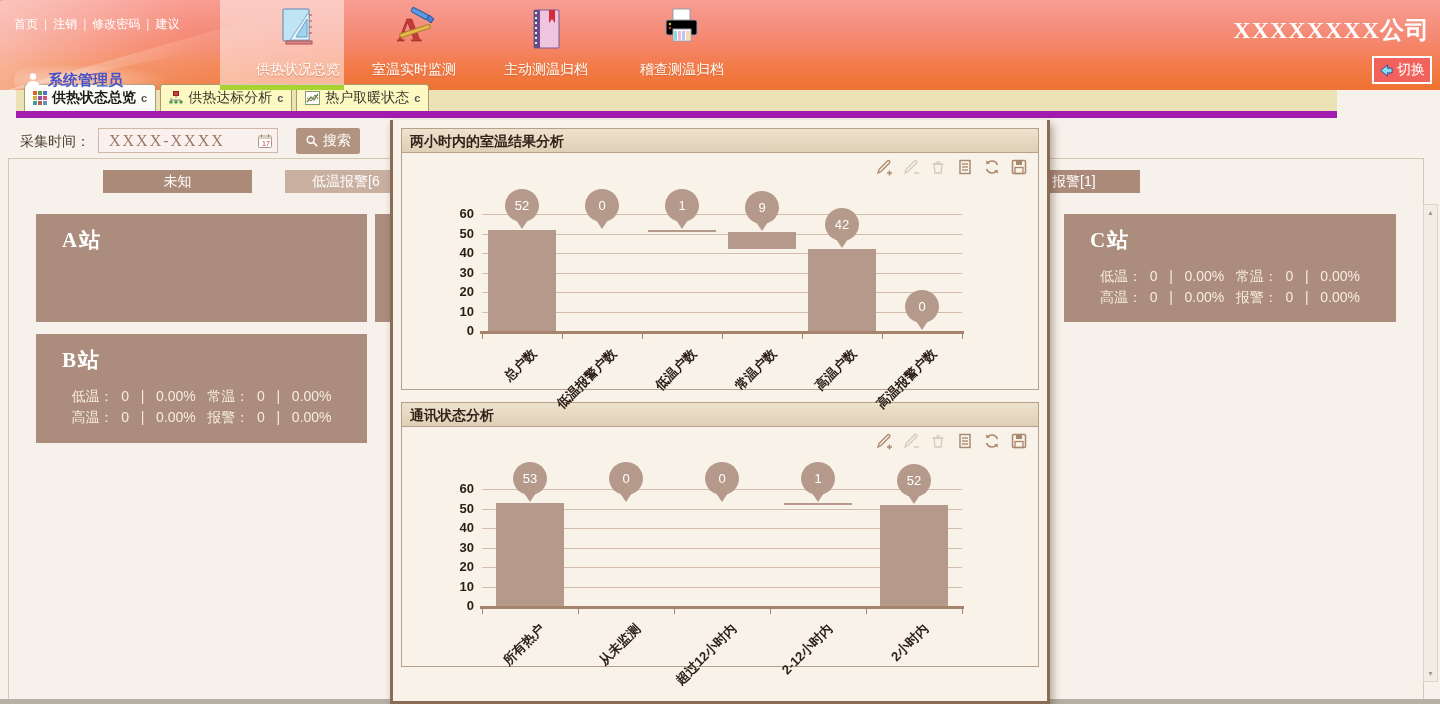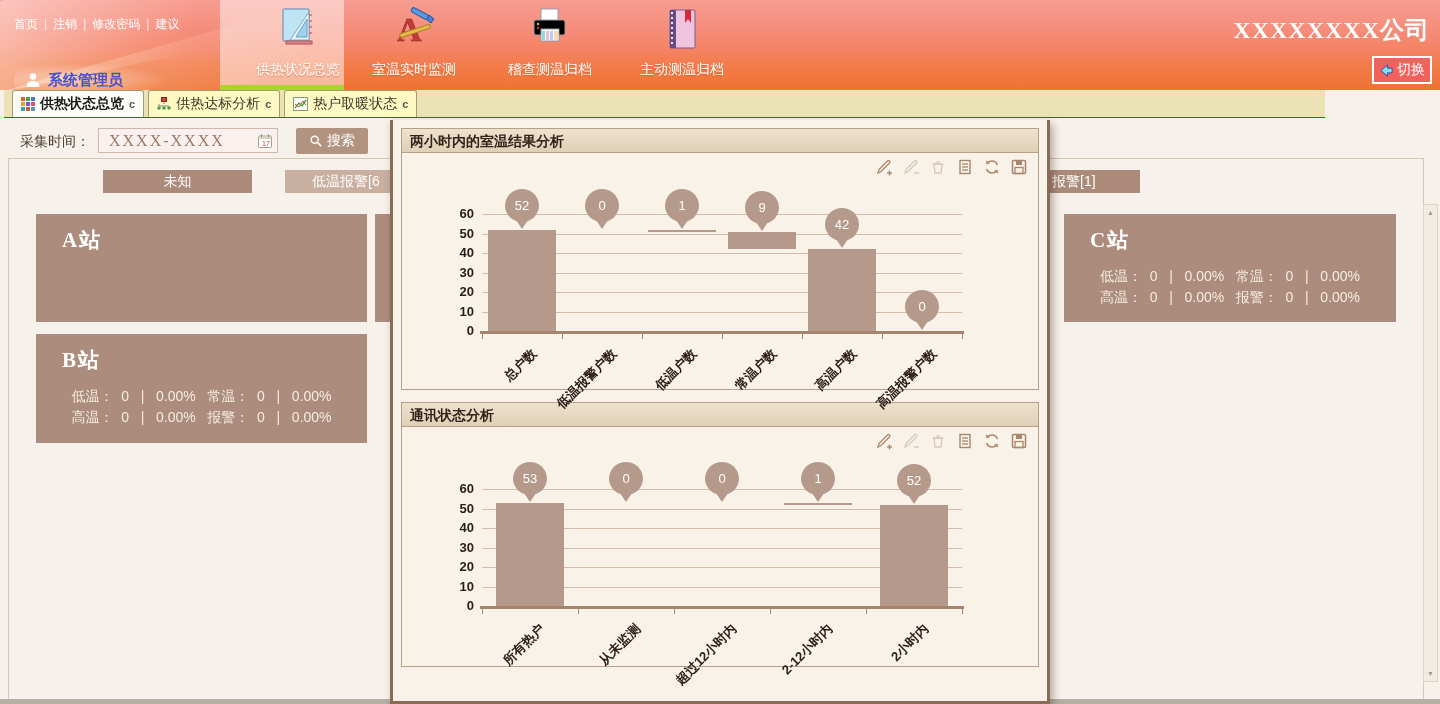--- a/index.html
+++ b/index.html
@@ -24,34 +24,34 @@
   .nav-item + .nav-item { margin-left:8px; }
   .nav-item.active { background:rgba(255,240,236,.55);padding-left:32px; }
   .nav-item.active::after { content:""; position:absolute; left:0; bottom:0; width:100%; height:5px; background:#a8d431; }
   .nav-item .nico { margin-top:5px; height:50px; display:flex; align-items:center; justify-content:center; }
   .nav-label { color:#fff; font-size:14px; margin-top:6px; text-shadow:0 1px 1px rgba(180,80,30,.5); }
   .company { position:absolute; right:10px; top:14px; color:#fff; font-family:"Liberation Serif",serif; font-weight:bold; font-size:24px; letter-spacing:1px; z-index:3; }
   .switch-btn { position:absolute; right:8px; top:56px; width:60px; height:28px; background:#f2625c; border:2px solid #ffffff;
     color:#fff; font-size:14px; display:flex; align-items:center; justify-content:center; gap:3px; cursor:pointer; z-index:3; }
 
   
-  .tabbar { position:absolute; left:4px; top:90px; width:1321px; height:28px; background:#ebe2b6; border-bottom:1px solid #a21caf; padding-left:8px; display:flex; align-items:flex-end; }
+  .tabbar { position:absolute; left:16px; top:90px; width:1321px; height:28px; background:#ebe2b6; border-bottom:7px solid #a21caf; padding-left:8px; display:flex; align-items:flex-end; }
   .tab { height:27px; border:1px solid #a79a6d; border-bottom:none; border-radius:3px 3px 0 0; background:#fef9c3;
     display:flex; align-items:center; padding:0 8px; margin-right:4px; font-size:14px; color:#3a3a2a; cursor:pointer; gap:5px; }
   .tab.active { background:#fcfcf9; font-weight:bold; color:#1c1c1c; }
   .tab .rfr { font-size:11px; color:#555; font-weight:bold; }
 
   
   .content-bg { position:absolute; left:0; top:118px; width:1440px; height:586px; background:#f6f1ea; }
   .region { position:absolute; left:8px; top:158px; width:1416px; height:541px; border:1px solid #d4c8b0; border-bottom:none; }
   .toolbar-label { position:absolute; left:20px; top:133px; font-size:14px; color:#4e3e30; }
   .time-input { position:absolute; left:98px; top:128px; width:180px; height:25px; background:#faf1ef; border:1px solid #cfb8a9;
     display:flex; align-items:center; padding:0 4px 0 10px; cursor:text; }
   .time-input .tval { flex:1; font-family:"Liberation Serif",serif; font-size:16px; letter-spacing:2px; color:#9a7a68; }
-  .search-btn { position:absolute; left:296px; top:128px; width:72px; height:26px; background:#b2937f; color:#fff; font-size:14px;
+  .search-btn { position:absolute; left:296px; top:128px; width:64px; height:26px; background:#b2937f; color:#fff; font-size:14px;
     display:flex; align-items:center; justify-content:center; gap:4px; cursor:pointer; border-radius:2px; }
   .status-btn { position:absolute; top:170px; height:23px; color:#fff; font-size:14px; line-height:23px; text-align:center; cursor:pointer; overflow:hidden; white-space:nowrap; }
   .sb-dark { background:#ab8a7a; }
   .sb-light { background:#c9af9f; }
 
   .card { position:absolute; background:#ac8c7d; color:#f5ecdf; cursor:pointer; z-index:1; }
   .card-title { font-family:"Liberation Serif",serif; font-weight:bold; font-size:21px; color:#fff; letter-spacing:2px; padding:12px 0 0 26px; }
   .card-rows { margin-top:12px; text-align:center; font-size:14px; line-height:21px; white-space:pre; }
 
   .vscroll { position:absolute; left:1423px; top:204px; width:15px; height:478px; background:#f2ede4; border:1px solid #ddd5c5; z-index:2; }
@@ -133,52 +133,52 @@
         <div class="nico">
           <svg width="46" height="46" viewBox="0 0 46 46">
               <text x="6" y="34" font-family="Liberation Serif,serif" font-size="34" font-weight="bold" fill="#c23a3a" stroke="#8c1f1f" stroke-width="0.5">A</text>
               <rect x="8" y="22" width="32" height="4" rx="2" fill="#e8b84a" stroke="#a8822a" transform="rotate(-18 24 24)"></rect>
               <polygon points="38,8 43,12 40,16 35,12" fill="#4a7fd4" stroke="#234f9a"></polygon>
               <rect x="20" y="4" width="18" height="5" rx="2" fill="#5a9ae0" stroke="#2a5aa0" transform="rotate(28 29 6)"></rect>
             </svg>
         </div>
         <div class="nav-label">室温实时监测</div>
       </div>
-      <div class="nav-item" style="margin-left:12px">
-        <div class="nico">
-          <svg width="44" height="46" viewBox="0 0 44 46">
-              <rect x="13" y="2" width="17" height="13" fill="#ffffff" stroke="#9a9aa8"></rect>
-              <rect x="6" y="13" width="31" height="15" rx="2" fill="#ecece ff" stroke="#9a9aa8"></rect>
-              <circle cx="10" cy="17" r="1.2" fill="#e0c030"></circle>
-              <circle cx="10" cy="21" r="1.2" fill="#d04040"></circle>
-              <rect x="13" y="22" width="18" height="12" fill="#ffffff" stroke="#9a9aa8"></rect>
-              <rect x="14" y="24" width="3" height="9" fill="#8fd8d8"></rect>
-              <rect x="18" y="24" width="3" height="9" fill="#f0b8d8"></rect>
-              <rect x="22" y="24" width="3" height="9" fill="#b8c8f0"></rect>
-              <rect x="26" y="24" width="4" height="9" fill="#f8d8b0"></rect>
-            </svg>
-        </div>
-        <div class="nav-label">稽查测温归档</div>
-      </div>
       <div class="nav-item">
         <div class="nico">
           <svg width="40" height="46" viewBox="0 0 40 46">
               <rect x="8" y="3" width="25" height="38" rx="1" fill="#eec4de" stroke="#7a5a9a"></rect>
               <rect x="8" y="3" width="6" height="38" fill="#6a4a8a"></rect>
               <rect x="9" y="5" width="2" height="2" fill="#cfc"></rect>
               <rect x="9" y="10" width="2" height="2" fill="#cfc"></rect>
               <rect x="9" y="15" width="2" height="2" fill="#cfc"></rect>
               <rect x="9" y="20" width="2" height="2" fill="#cfc"></rect>
               <rect x="9" y="25" width="2" height="2" fill="#cfc"></rect>
               <rect x="9" y="30" width="2" height="2" fill="#cfc"></rect>
               <rect x="9" y="35" width="2" height="2" fill="#cfc"></rect>
               <polygon points="23,3 29,3 29,16 26,12 23,16" fill="#d42a3a"></polygon>
             </svg>
         </div>
         <div class="nav-label">主动测温归档</div>
+      </div>
+      <div class="nav-item" style="margin-left:12px">
+        <div class="nico">
+          <svg width="44" height="46" viewBox="0 0 44 46">
+              <rect x="13" y="2" width="17" height="13" fill="#ffffff" stroke="#9a9aa8"></rect>
+              <rect x="6" y="13" width="31" height="15" rx="2" fill="#ecece ff" stroke="#9a9aa8"></rect>
+              <circle cx="10" cy="17" r="1.2" fill="#e0c030"></circle>
+              <circle cx="10" cy="21" r="1.2" fill="#d04040"></circle>
+              <rect x="13" y="22" width="18" height="12" fill="#ffffff" stroke="#9a9aa8"></rect>
+              <rect x="14" y="24" width="3" height="9" fill="#8fd8d8"></rect>
+              <rect x="18" y="24" width="3" height="9" fill="#f0b8d8"></rect>
+              <rect x="22" y="24" width="3" height="9" fill="#b8c8f0"></rect>
+              <rect x="26" y="24" width="4" height="9" fill="#f8d8b0"></rect>
+            </svg>
+        </div>
+        <div class="nav-label">稽查测温归档</div>
       </div>
     </div>
 
     <div class="company">XXXXXXXX公司</div>
 
     <div class="switch-btn">
       <svg width="15" height="15" viewBox="0 0 16 16">
           <polygon points="2,8 9,2 9,5.5 14,5.5 14,10.5 9,10.5 9,14" fill="#7fe0f0" stroke="#2a4aaa"></polygon>
         </svg>
       <span>切换</span>

